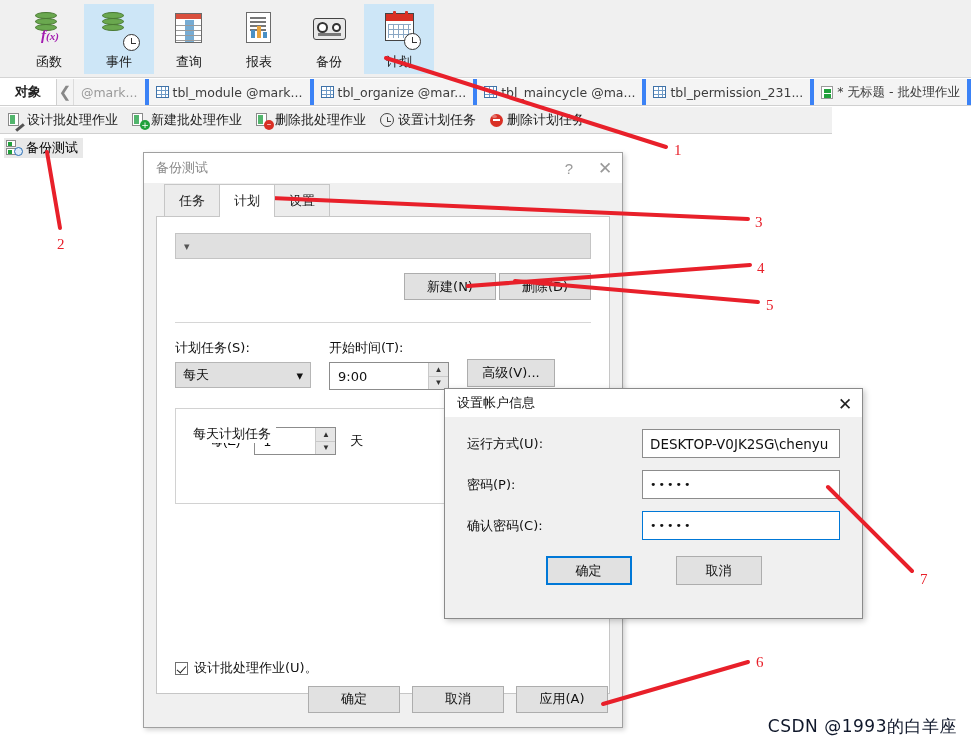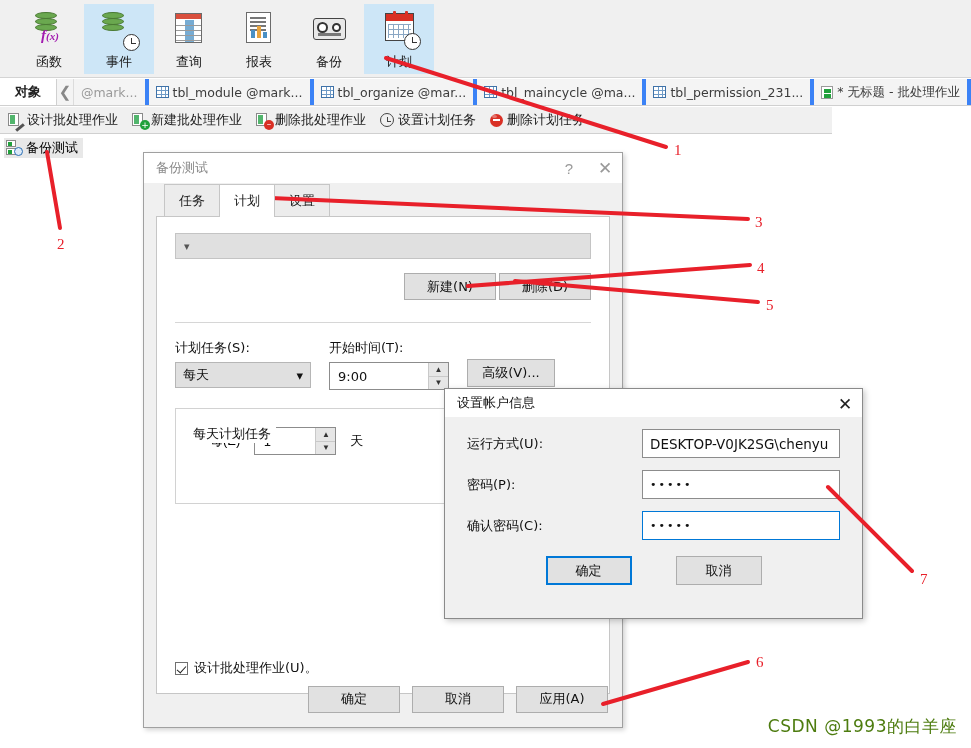--- a/index.html
+++ b/index.html
@@ -359,21 +359,21 @@
     position: absolute; left: 0; top: 0; width: 971px; height: 748px;
     pointer-events: none;
   }
   .anno-num {
     position: absolute; color: #e8202a; font-size: 15px;
     font-family: "Liberation Serif", serif;
   }
 
   .watermark {
     position: absolute; right: 14px; bottom: 10px;
-    font-size: 17px; color: #4d7c0f; letter-spacing: .5px;
+    font-size: 17px; color: #0f172a; letter-spacing: .5px;
     font-family: "DejaVu Sans", sans-serif;
   }
 
   
   .db { position: absolute; left: 6px; top: 2px; width: 22px; height: 24px; }
   .db span {
     position: absolute; left: 0; width: 22px; height: 7px;
     background: #6aa84f; border-radius: 50%/50%;
     border: 1px solid #4a7a34;
   }

